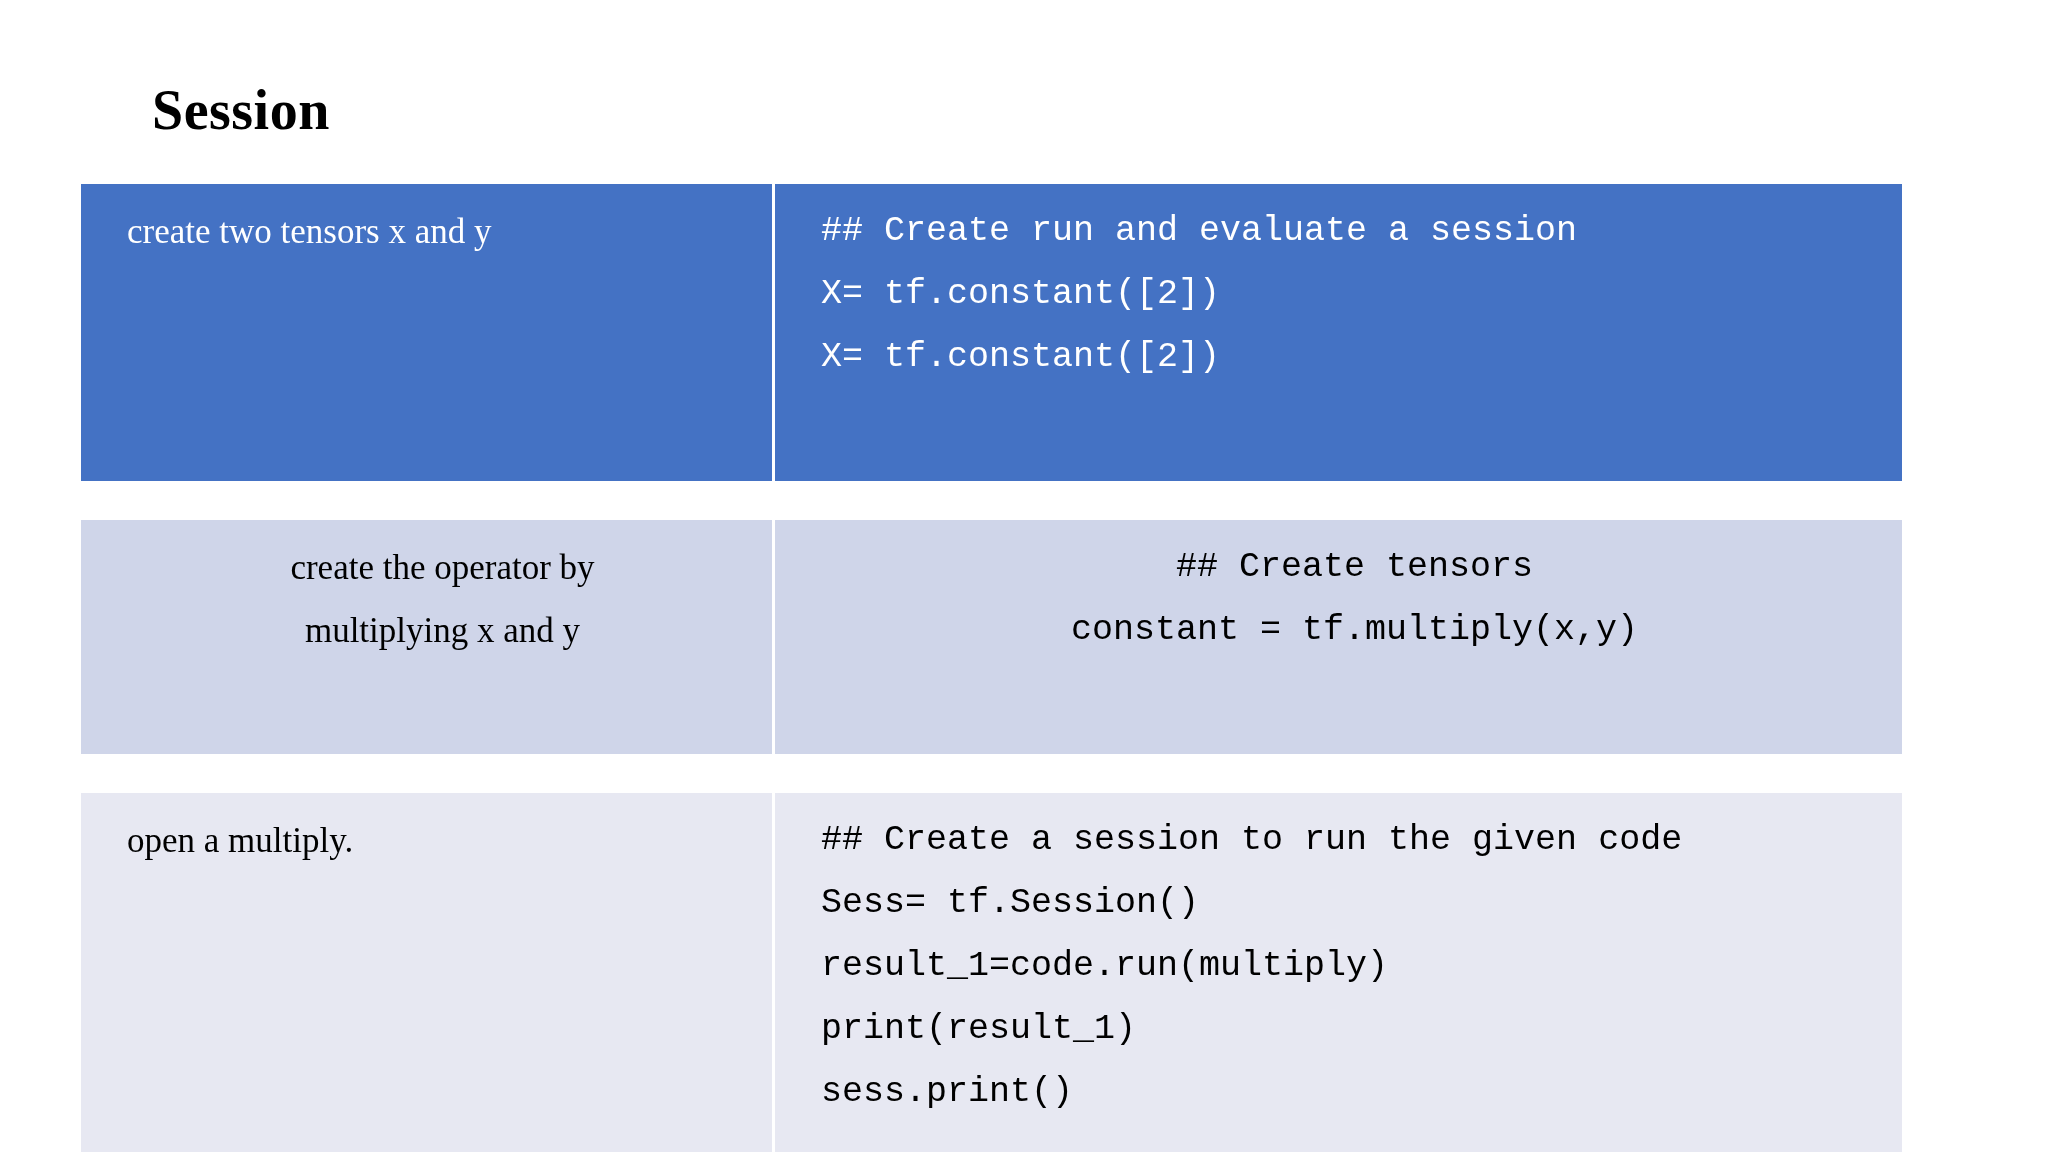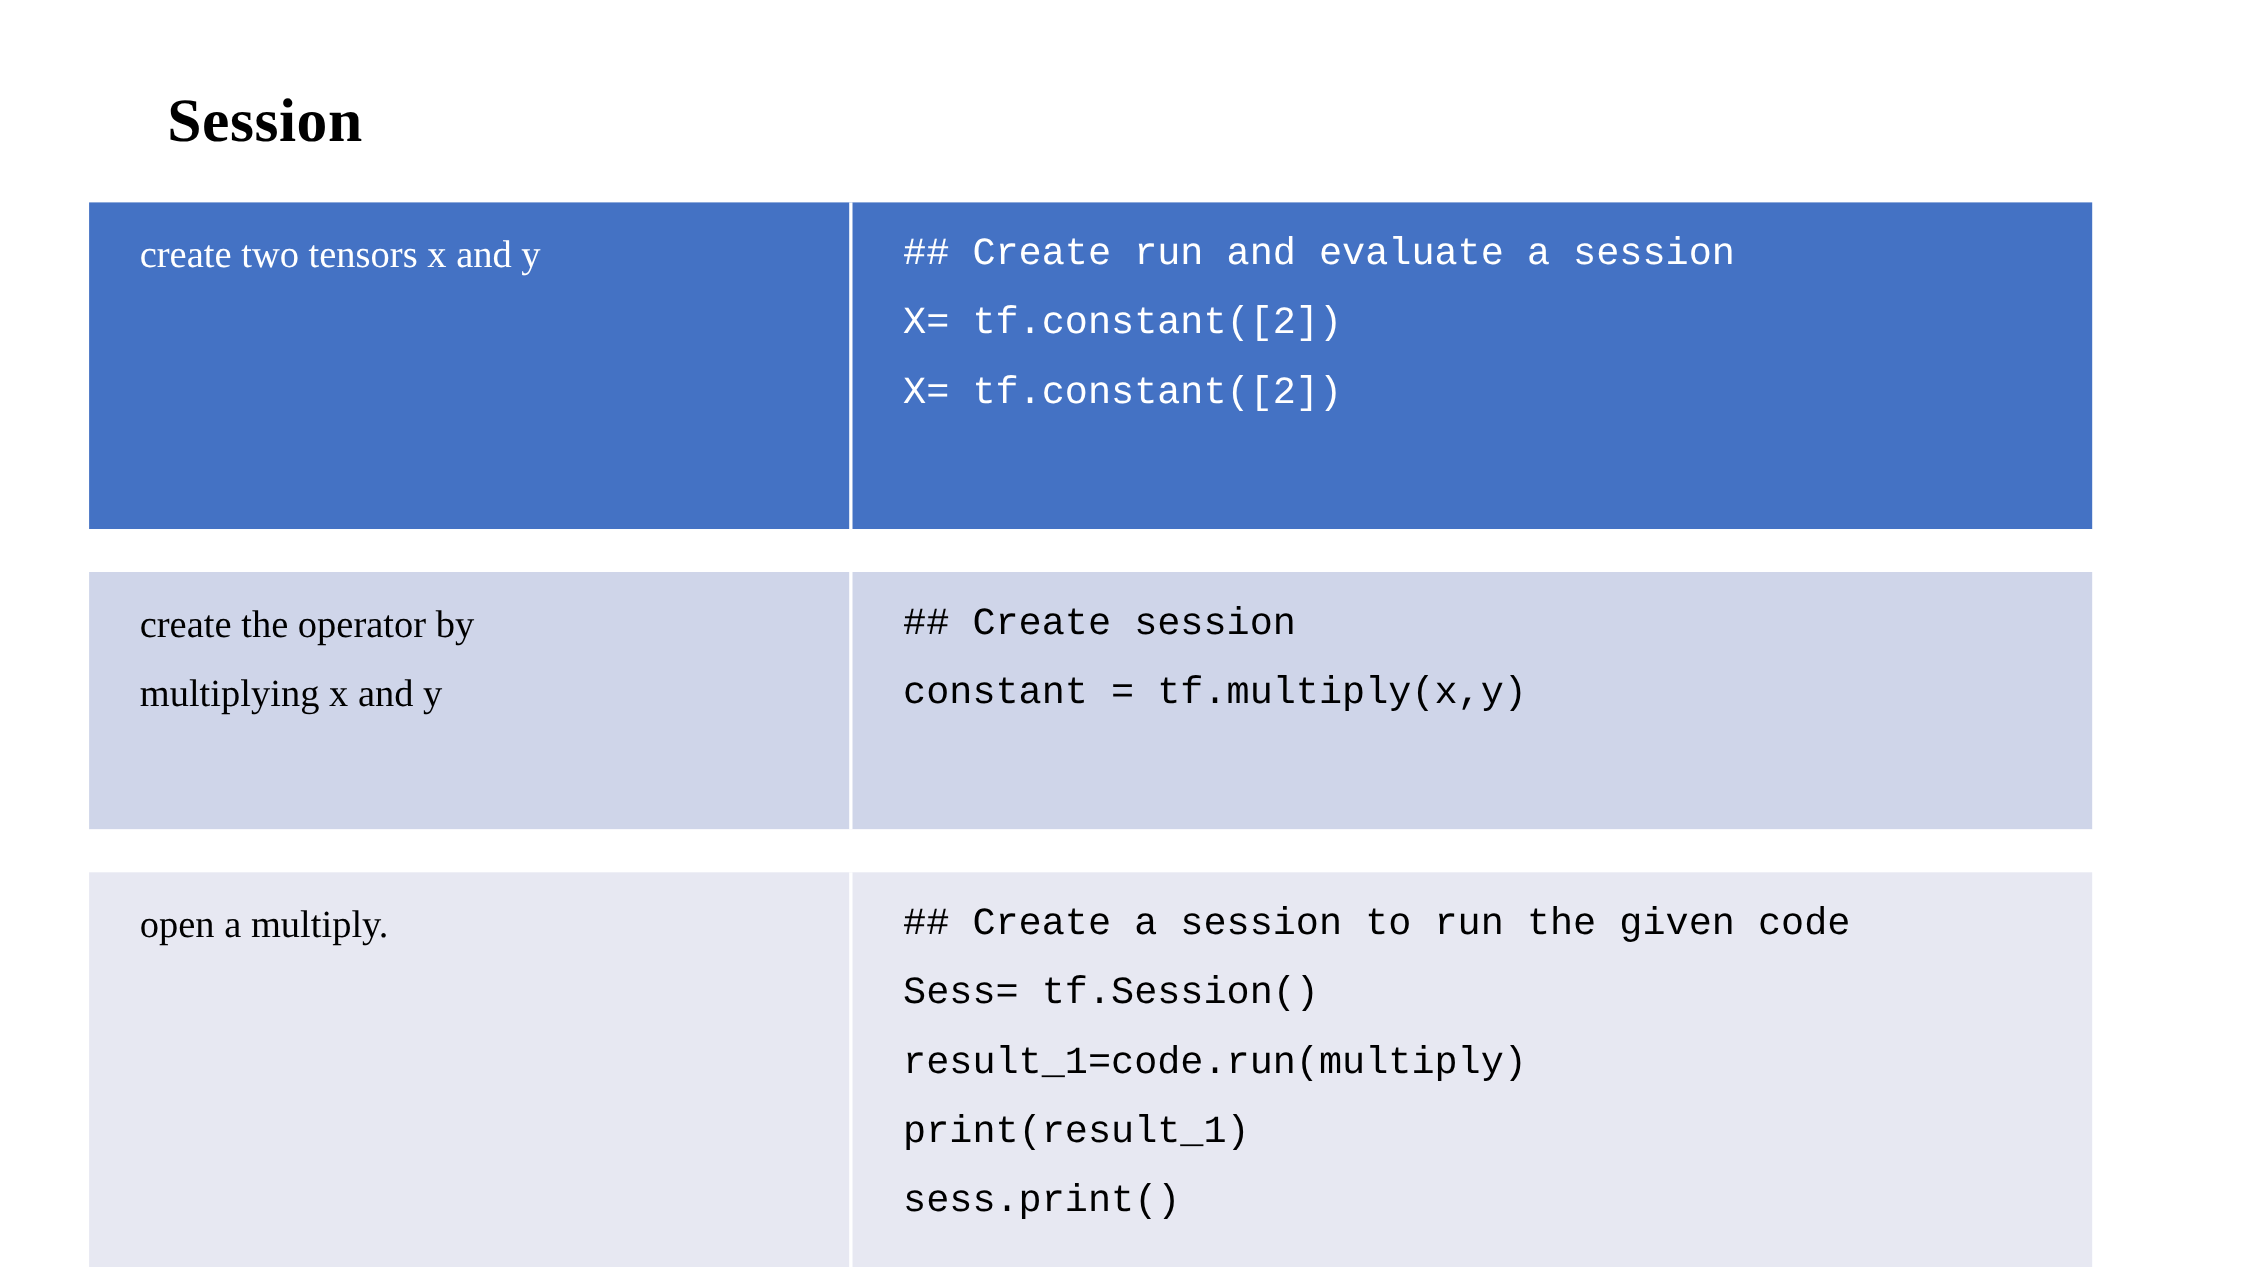--- a/index.html
+++ b/index.html
@@ -79,21 +79,21 @@
     border-left: 3px solid #ffffff;
   }
   .row-mid td.cell-code {
     border-left: 3px solid #ffffff;
   }
   .row-light td.cell-code {
     border-left: 3px solid #ffffff;
   }
 
   tr.row-blue > td { height: 263px; }
-  tr.row-mid  > td { height: 200px; }
+  tr.row-mid  > td { height: 200px; text-align: center; }
   tr.row-light > td { height: 386px; }
 
   .line {
     display: block;
     white-space: pre;
     margin-left: 32px;
   }
 
   .spacer-row td {
     height: 5px;
@@ -127,21 +127,21 @@
         <td></td>
         <td></td>
       </tr>
 
       <tr class="row-mid">
         <td class="cell-desc">
           <span class="line">create the operator by</span>
           <span class="line">multiplying x and y</span>
         </td>
         <td class="cell-code">
-          <span class="line">## Create session</span>
+          <span class="line">## Create tensors</span>
           <span class="line">constant = tf.multiply(x,y)</span>
         </td>
       </tr>
 
       <tr class="spacer-row">
         <td></td>
         <td></td>
       </tr>
 
       <tr class="row-light">

